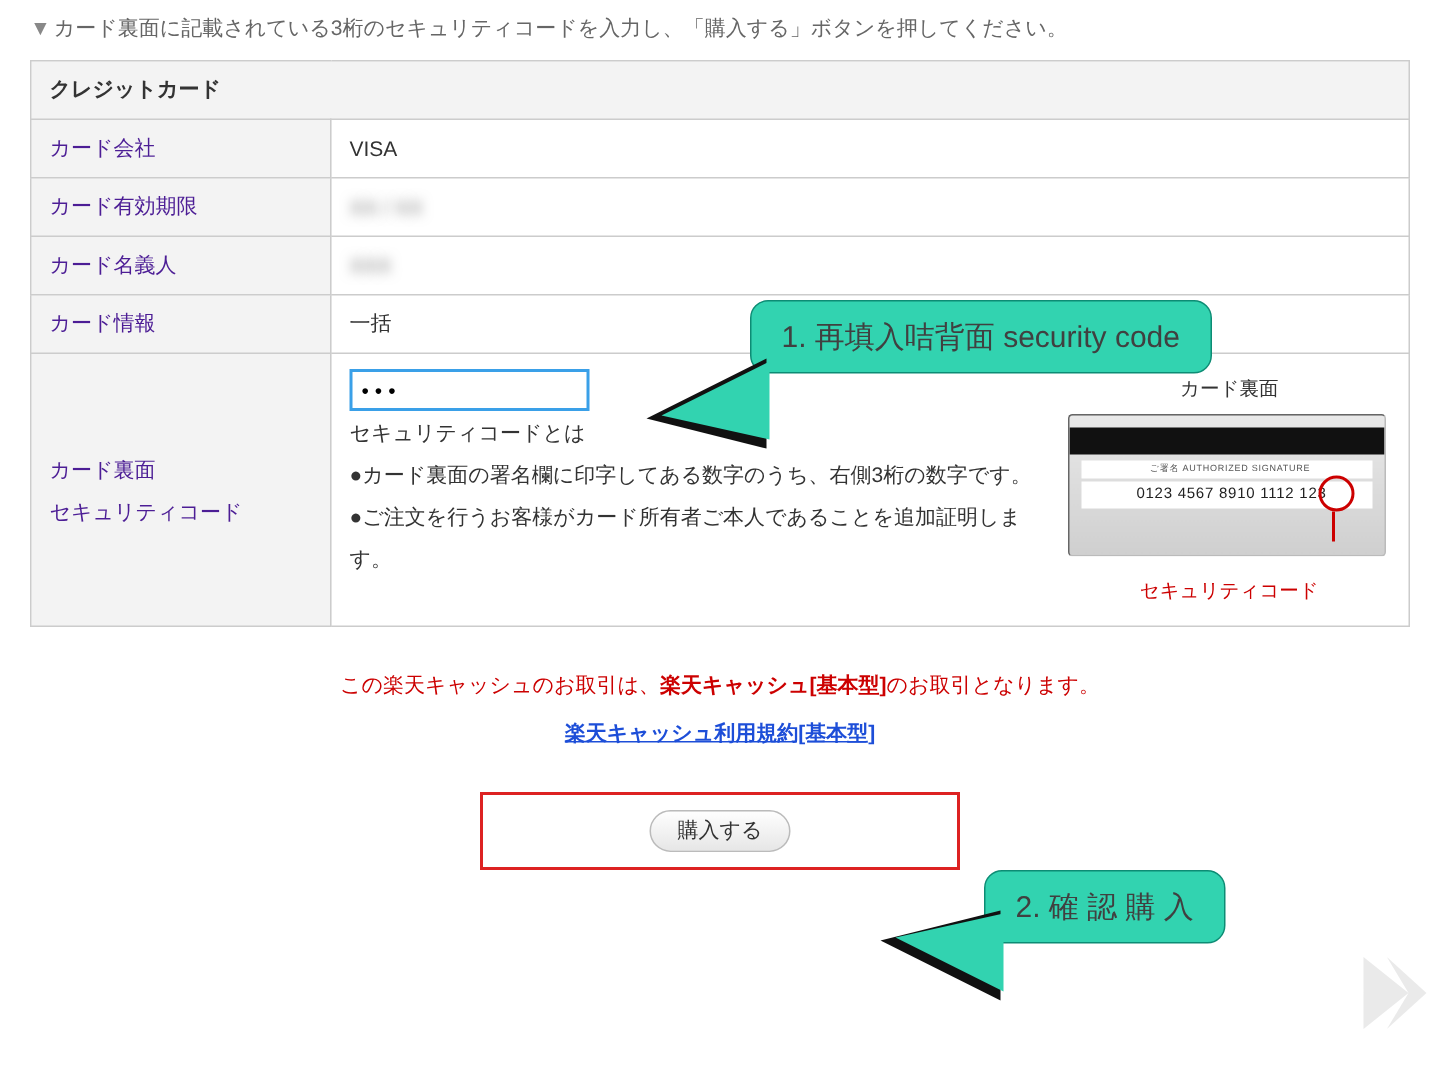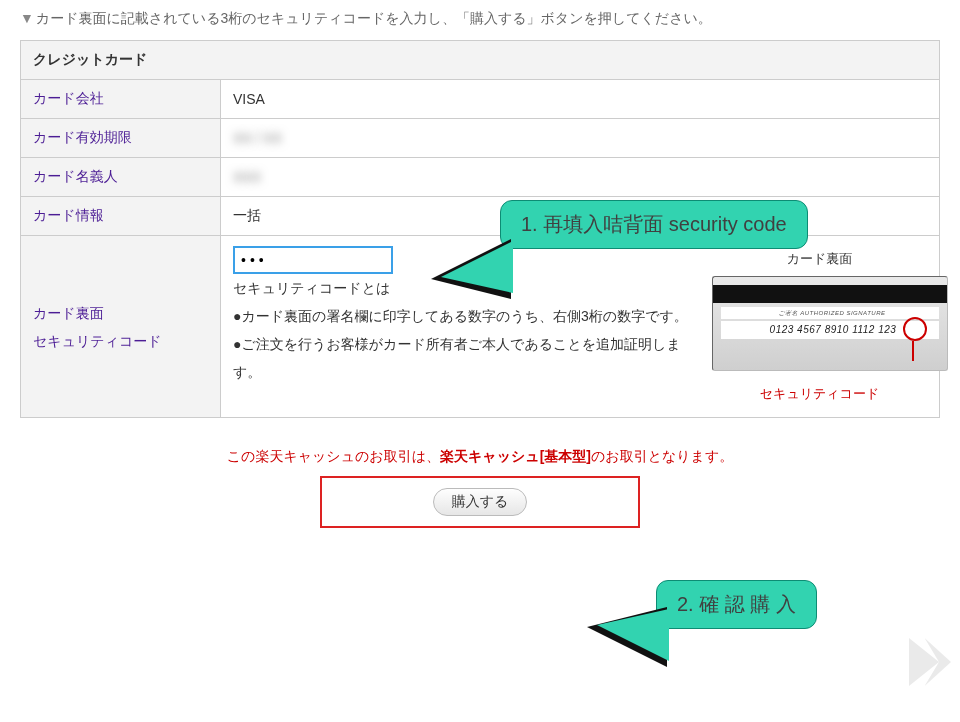--- a/index.html
+++ b/index.html
@@ -80,30 +80,29 @@
   .card-back {
     width: 215px;
     text-align: center;
     font-size: 13px;
   }
   .card-back-title {
     margin-bottom: 4px;
     font-size: 13px;
   }
   .card-illus {
-    width: 236px;
+    width: 212px;
     height: 95px;
     border: 1px solid #bbb;
     border-left-color: #666;
     border-top-color: #666;
     background: linear-gradient(#e9e9e9,#cfcfcf);
     position: relative;
     border-radius: 3px;
     overflow: hidden;
-    font-style: italic;
   }
   .card-illus .magstripe {
     position: absolute;
     top: 8px; left: 0; right: 0; height: 18px;
     background: #111;
   }
   .card-illus .sigline {
     position: absolute;
     top: 30px; left: 8px; right: 8px; height: 12px;
     background: #fff;
@@ -299,20 +298,21 @@
         </div>
       </td>
     </tr>
   </tbody>
     </table>
 
   <div class="notice">
     <span>この楽天キャッシュのお取引は、</span><b>楽天キャッシュ[基本型]</b><span>のお取引となります。</span>
   </div>
 
+  <a href="#" class="terms-link">楽天キャッシュ利用規約[基本型]</a>
 
   <div class="buy-wrap">
     <button class="buy-btn">購入する</button>
   </div>
 
 </div>
 
 <div class="callout callout1">
   <div class="tail"></div><div class="tailfill"></div>
   <span>1. 再填入咭背面 security code</span>

